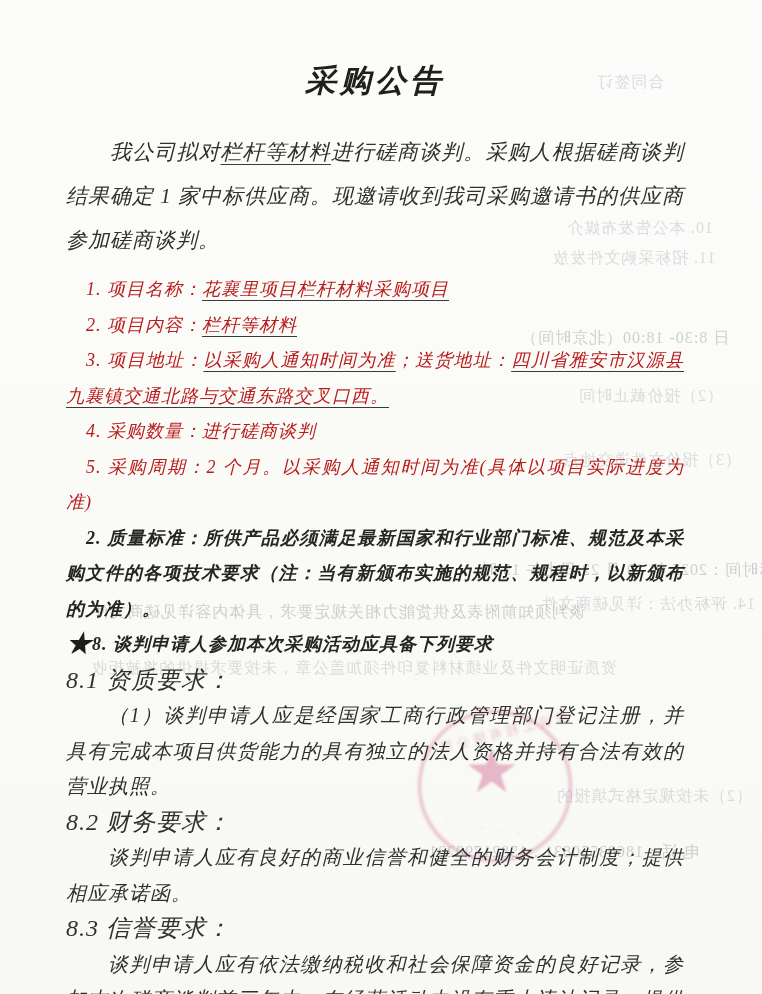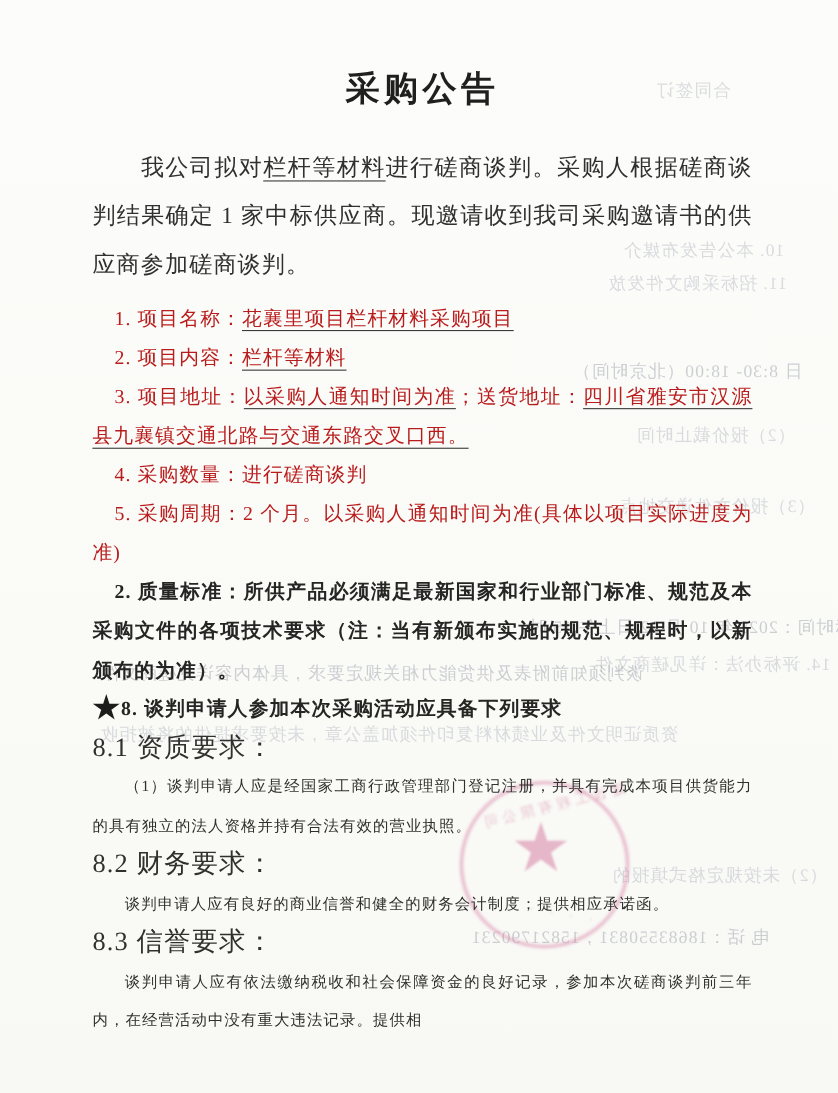--- a/index.html
+++ b/index.html
@@ -5,21 +5,21 @@
   html,body{margin:0;padding:0;}
   body{
     width:762px;height:994px;
     background:linear-gradient(180deg,#fcfcfa 0%,#fafaf7 60%,#f8f8f5 100%);
     font-family:"Liberation Serif","DejaVu Serif",serif;
     color:#30302e;
     position:relative;overflow:hidden;
   }
   .sheet{
     position:absolute;inset:0;z-index:2;
-    padding:44px 78px 0 84px;box-sizing:border-box;
+    padding:44px 78px 0 66px;box-sizing:border-box;font-style:italic;
   }
   h1.doc-title{
     font-size:31px;font-weight:bold;text-align:center;
     letter-spacing:4px;margin:16px 0 0;color:#1f1f1d;
   }
   p{margin:0;}
   .intro{
     margin-top:28px;font-size:21px;line-height:44px;
     text-indent:2.1em;text-align:justify;letter-spacing:1px;
   }
@@ -35,21 +35,21 @@
     text-underline-offset:5px;
     text-decoration-thickness:1px;
     text-decoration-color:#3a3a38;
   }
   .star8{
     font-size:28px;line-height:0;vertical-align:-3px;
     letter-spacing:0;margin-right:1px;color:#1c1c1a;
   }
   .sec-h{font-size:24px;line-height:35.5px;letter-spacing:1px;}
   .sec-p{
-    font-size:14px;line-height:35.5px;text-indent:2.1em;
+    font-size:20px;line-height:35.5px;text-indent:2.1em;
     text-align:justify;letter-spacing:1px;
   }
   
   .ghost{
     position:absolute;z-index:1;white-space:nowrap;
     font-size:16px;letter-spacing:1px;
     color:#8d93a3;opacity:.30;
     transform:scaleX(-1);
     filter:blur(.6px);
     font-family:"Liberation Serif","DejaVu Serif",serif;

